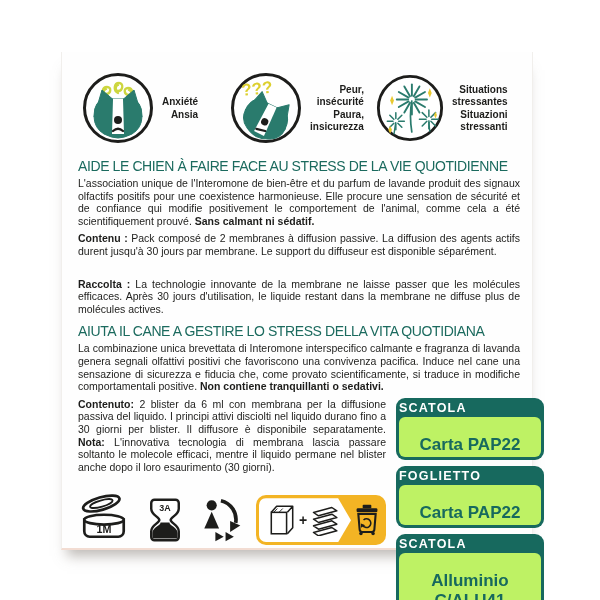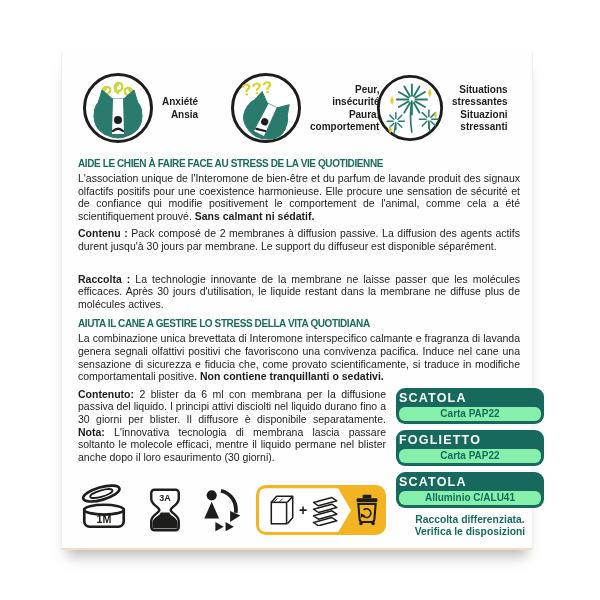--- a/index.html
+++ b/index.html
@@ -11,35 +11,35 @@
         border-bottom:2px solid #f2dcd2;
         box-shadow:0 12px 12px -6px rgba(125,118,110,.5);}
   
   .icons-row{display:flex;align-items:center;height:84px;margin:2px 0 4px 4px;}
   .icon-item{display:flex;align-items:center;}
   .icon-item .badge{width:72px;height:72px;flex:none;}
   .icon-label{font-size:10px;font-weight:bold;line-height:11.5px;margin-left:8px;text-align:right;}
   .icon-label .grp{margin-bottom:2px;}
   .w1{width:148px;}.w2{width:146px;}
   
-  .sec-head{color:#1b6a5e;font-weight:bold;font-size:10px;letter-spacing:-0.4px;
+  .sec-head{color:#1b6a5e;font-weight:normal;font-size:14px;letter-spacing:-0.4px;
             white-space:nowrap;margin:8px 0 3px;}
   p.body{font-size:10.5px;line-height:12.6px;text-align:justify;margin:0 0 5px;}
   p.body b{font-weight:bold;}
   p.tight{margin-bottom:20px;}
   
   .twocol{display:flex;margin-top:2px;}
   .col-left{flex:1;padding-right:10px;}
   .col-right{width:148px;flex:none;}
   
   .rbox{background:#17695e;border-radius:9px;padding:2px 3px 3px;margin-bottom:6px;}
   .rbox-t{color:#ffffff;font-weight:bold;text-align:left;font-size:12.5px;
           letter-spacing:1.2px;padding:1px 0 2px;}
-  .rbox-v{background:#86efac;border-radius:6px;color:#17695e;font-weight:bold;
-          text-align:center;font-size:10px;padding:1px 0 2px;}
+  .rbox-v{background:#bef264;border-radius:6px;color:#17695e;font-weight:bold;
+          text-align:center;font-size:17px;padding:18px 0 2px;}
   .rnote{color:#17695e;font-weight:bold;text-align:center;font-size:10.3px;
          line-height:12px;margin-top:5px;}
   
   .sym-row{display:flex;align-items:flex-end;margin-top:10px;height:62px;}
   .sym{flex:none;}
   .gap1{margin-left:18px;}.gap2{margin-left:16px;}
   
   .frbox{position:relative;margin-left:14px;padding-top:10px;flex:none;}
   .frtab{position:absolute;top:16px;left:3px;background:#f3b424;color:#ffffff;
          font-size:8.5px;font-weight:bold;padding:1px 6px 7px;border-radius:3px;z-index:0;}
@@ -97,21 +97,21 @@
             <path d="M32,60 L41,58" stroke="#1d1d1b" stroke-width="2.2" fill="none" stroke-linecap="round"></path>
           </g>
         </svg>
         <div class="icon-label">
           <div class="grp">
             <div>Peur,</div>
             <div>insécurité</div>
           </div>
           <div>
             <div>Paura,</div>
-            <div>comportement</div>
+            <div>insicurezza</div>
           </div>
         </div>
       </div>
 
       <div class="icon-item">
         <svg class="badge" style="width:68px;height:68px" viewBox="0 0 72 72">
           <circle cx="36" cy="36" r="33.5" fill="#fff" stroke="#1d1d1b" stroke-width="3"></circle>
           <path d="M38,62 Q35,44 38,28" stroke="#2a7b6d" stroke-width="1.8" fill="none"></path>
           <g transform="translate(38,27)" stroke="#2a7b6d" stroke-width="2" stroke-linecap="round">
             <line y1="-4" y2="-16"></line>

